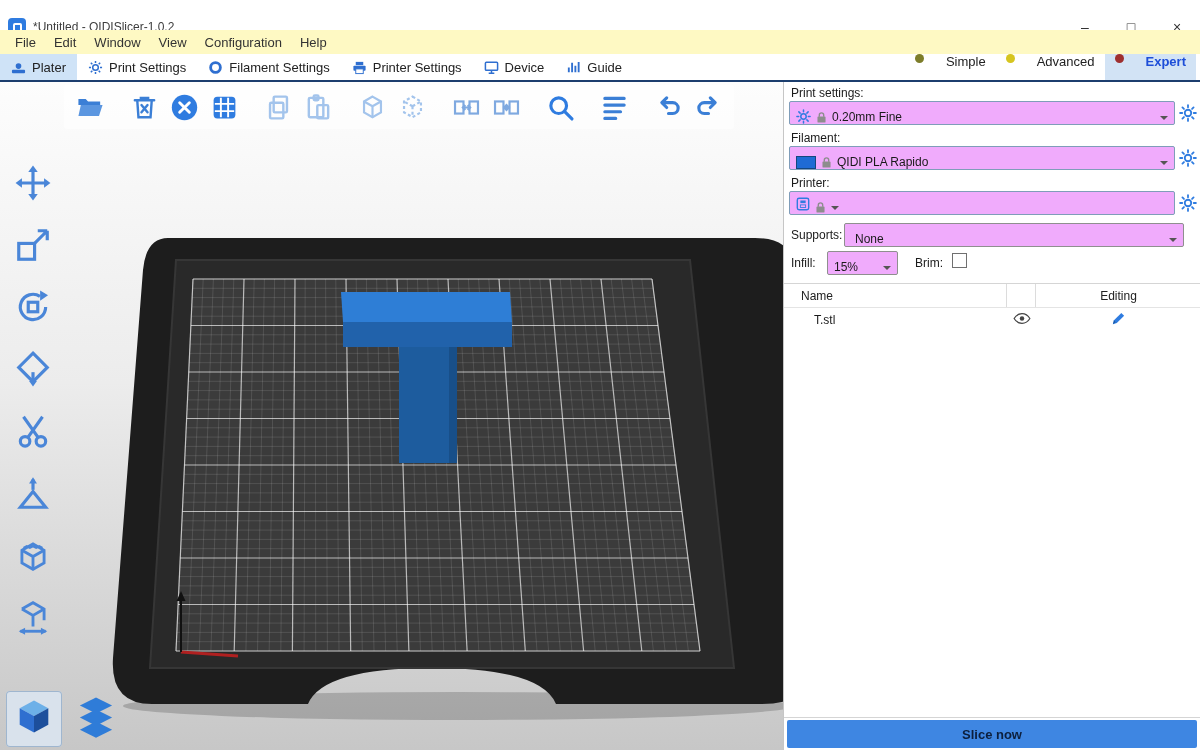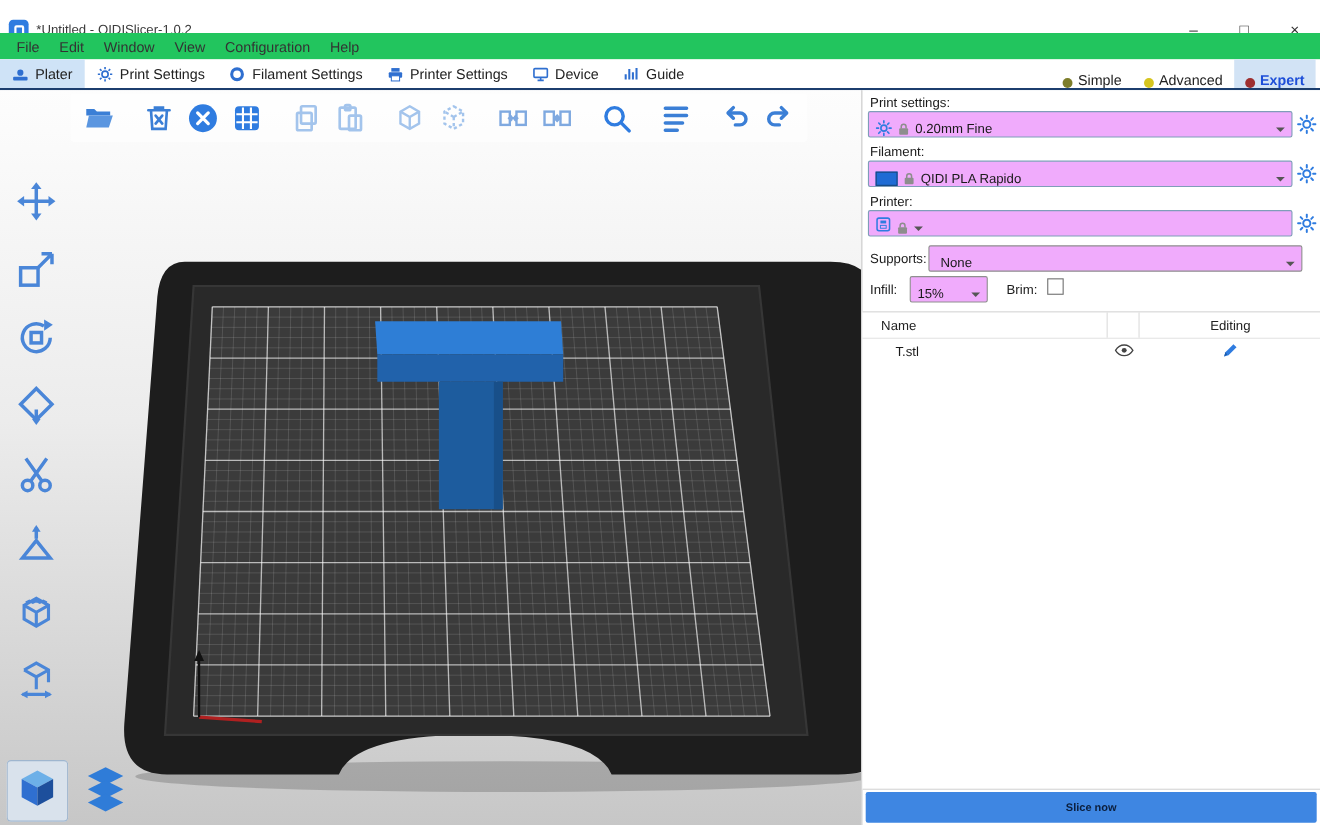--- a/index.html
+++ b/index.html
@@ -7,30 +7,30 @@
   .app{position:relative;width:1200px;height:750px;background:#fff;overflow:hidden}
 
   
   .titlebar{position:absolute;top:12px;left:0;right:0;height:30px;background:#fff;display:flex;align-items:center;padding-left:8px;font-size:12px;color:#3c3c3c}
   .app-icon{width:18px;height:18px;border-radius:4px;background:#2f7ce0;display:inline-flex;align-items:center;justify-content:center;margin-right:7px}
   .app-icon i{width:9px;height:9px;border:2px solid #fff;border-radius:2px;display:block}
   .win-controls{position:absolute;right:0;top:0;height:30px;display:flex}
   .win-btn{width:46px;height:30px;display:flex;align-items:center;justify-content:center;font-size:14px;color:#333}
 
   
-  .menubar{position:absolute;top:30px;left:0;right:0;height:24px;background:#22c55e;display:flex;align-items:center;font-size:13px;color:#333;padding-left:6px}
+  .menubar{position:absolute;top:30px;left:0;right:0;height:24px;background:#fef9c3;display:flex;align-items:center;font-size:13px;color:#333;padding-left:6px}
   .menu-item{padding:2px 9px;cursor:default}
 
   
   .tabbar{position:absolute;top:54px;left:0;right:0;height:28px;background:#fff;border-bottom:2px solid #1c3e6e;display:flex;align-items:center;font-size:13px;color:#222}
   .tab{height:26px;display:flex;align-items:center;gap:6px;padding:12px 11px;white-space:nowrap}
   .tab.active{background:#cfe3f7}
   .tab svg{display:block}
   .modes{margin-left:auto;display:flex;align-items:center;height:26px;margin-right:4px}
-  .mode{display:flex;align-items:flex-end;gap:5px;padding:0 10px;height:26px}
+  .mode{display:flex;align-items:flex-start;gap:22px;padding:0 10px;height:26px}
   .dot{width:9px;height:9px;border-radius:50%}
   .mode.active{background:#d2e3f5}
   .mode.active .mlabel{color:#1d4ed8;font-weight:bold}
 
   
   .viewport{position:absolute;top:82px;left:0;width:783px;height:668px;background:linear-gradient(180deg,#fdfdfd 0%,#ececec 45%,#c7c7c7 100%);overflow:hidden}
   .scene{position:absolute;left:0;top:0}
   .toolbar{position:absolute;top:3px;left:64px;height:44px;display:flex;align-items:center;gap:4px;background:rgba(255,255,255,.55);padding:0 8px;border-radius:3px}
   .tbtn{width:36px;height:36px;display:flex;align-items:center;justify-content:center}
   .tbtn svg{width:29px;height:29px;display:block}
@@ -56,21 +56,21 @@
   .checkbox{position:absolute;width:15px;height:15px;border:1px solid #707070;background:#fff}
 
   .objlist{position:absolute;left:0;top:201px;width:417px;height:435px;border-top:1px solid #d5d5d5;border-bottom:1px solid #d5d5d5;background:#fff}
   .ol-header{display:flex;height:24px;align-items:center;border-bottom:1px solid #e4e4e4;color:#222}
   .ol-name{width:223px;padding-left:17px;border-right:1px solid #dcdcdc;height:100%;display:flex;align-items:center}
   .ol-eye{width:29px;border-right:1px solid #dcdcdc;height:100%;display:flex;align-items:center;justify-content:center}
   .ol-edit{flex:1;text-align:center}
   .ol-row{display:flex;height:24px;align-items:center}
   .ol-row .ol-name{border-right:none;padding-left:30px}
   .ol-row .ol-eye{border-right:none}
-  .slicebtn{position:absolute;left:3px;right:3px;bottom:2px;height:28px;background:#3e86e2;display:flex;align-items:center;justify-content:center;font-weight:bold;font-size:10px;color:#0c1f3d;border-radius:2px}
+  .slicebtn{position:absolute;left:3px;right:3px;bottom:2px;height:28px;background:#3e86e2;display:flex;align-items:center;justify-content:center;font-weight:bold;font-size:13px;color:#0c1f3d;border-radius:2px}
 </style>
 </head>
 <body>
 
 <div class="app">
 
   <div class="titlebar">
     <span class="app-icon">
         <i></i>
       </span>

